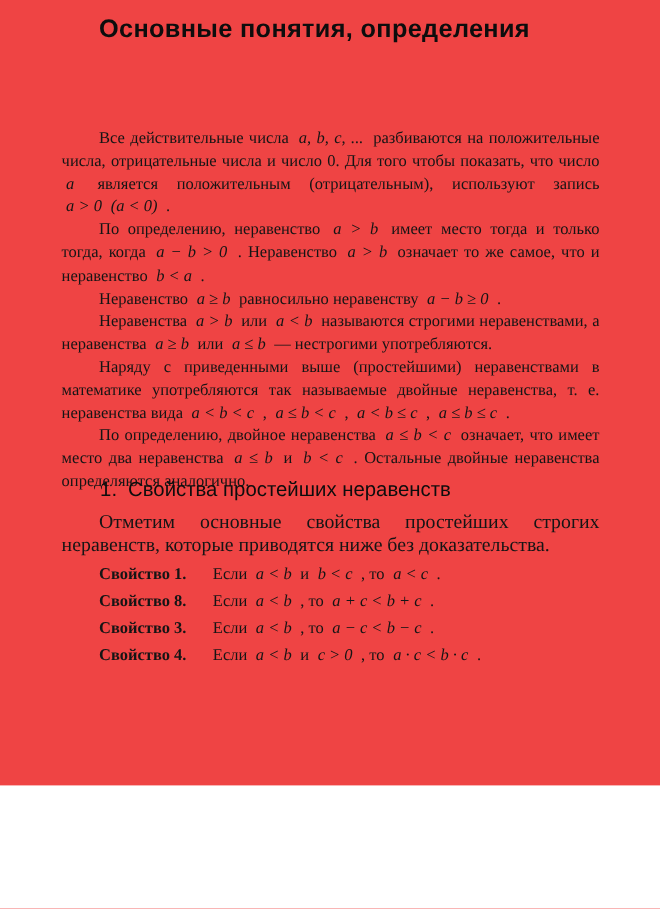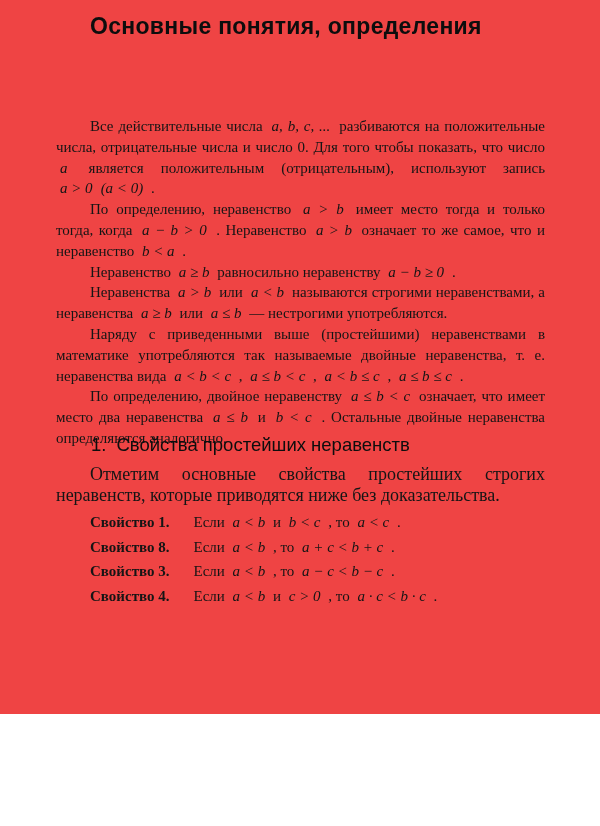--- a/index.html
+++ b/index.html
@@ -69,21 +69,21 @@
 <div class="page">
 
   <h1 class="title">Основные понятия, определения</h1>
 
   <div class="body-block">
       <p class="para"><span class="txt">Все действительные числа </span><span class="math">a, b, c, ...</span><span class="txt"> разбиваются на положительные числа, отрицательные числа и число 0. Для того чтобы показать, что число </span><span class="math">a</span><span class="txt"> является положительным (отрицательным), используют запись </span><span class="math">a &gt; 0</span><span class="math">(a &lt; 0)</span><span class="txt"> .</span></p>
       <p class="para"><span class="txt">По определению, неравенство </span><span class="math">a &gt; b</span><span class="txt"> имеет место тогда и только тогда, когда </span><span class="math">a − b &gt; 0</span><span class="txt"> . Неравенство </span><span class="math">a &gt; b</span><span class="txt"> означает то же самое, что и неравенство </span><span class="math">b &lt; a</span><span class="txt"> .</span></p>
       <p class="para"><span class="txt">Неравенство </span><span class="math">a ≥ b</span><span class="txt"> равносильно неравенству </span><span class="math">a − b ≥ 0</span><span class="txt"> .</span></p>
       <p class="para"><span class="txt">Неравенства </span><span class="math">a &gt; b</span><span class="txt"> или </span><span class="math">a &lt; b</span><span class="txt"> называются строгими неравенствами, а неравенства </span><span class="math">a ≥ b</span><span class="txt"> или </span><span class="math">a ≤ b</span><span class="txt"> — нестрогими употребляются.</span></p>
       <p class="para"><span class="txt">Наряду с приведенными выше (простейшими) неравенствами в математике употребляются так называемые двойные неравенства, т. е. неравенства вида </span><span class="math">a &lt; b &lt; c</span><span class="txt"> , </span><span class="math">a ≤ b &lt; c</span><span class="txt"> , </span><span class="math">a &lt; b ≤ c</span><span class="txt"> , </span><span class="math">a ≤ b ≤ c</span><span class="txt"> .</span></p>
-      <p class="para"><span class="txt">По определению, двойное неравенству </span><span class="math">a ≤ b &lt; c</span><span class="txt"> означает, что имеет место два неравенства </span><span class="math">a ≤ b</span><span class="txt"> и </span><span class="math">b &lt; c</span><span class="txt"> . Остальные двойные неравенства определяются аналогично.</span></p>
+      <p class="para"><span class="txt">По определению, двойное неравенства </span><span class="math">a ≤ b &lt; c</span><span class="txt"> означает, что имеет место два неравенства </span><span class="math">a ≤ b</span><span class="txt"> и </span><span class="math">b &lt; c</span><span class="txt"> . Остальные двойные неравенства определяются аналогично.</span></p>
     </div>
 
   <h2 class="section-heading">
     <span class="section-number">1.</span><span>Свойства простейших неравенств</span>
   </h2>
 
   <div class="intro-block">
       <p class="para"><span class="txt">Отметим основные свойства простейших строгих неравенств, которые приводятся ниже без доказательства.</span></p>
     </div>
 

